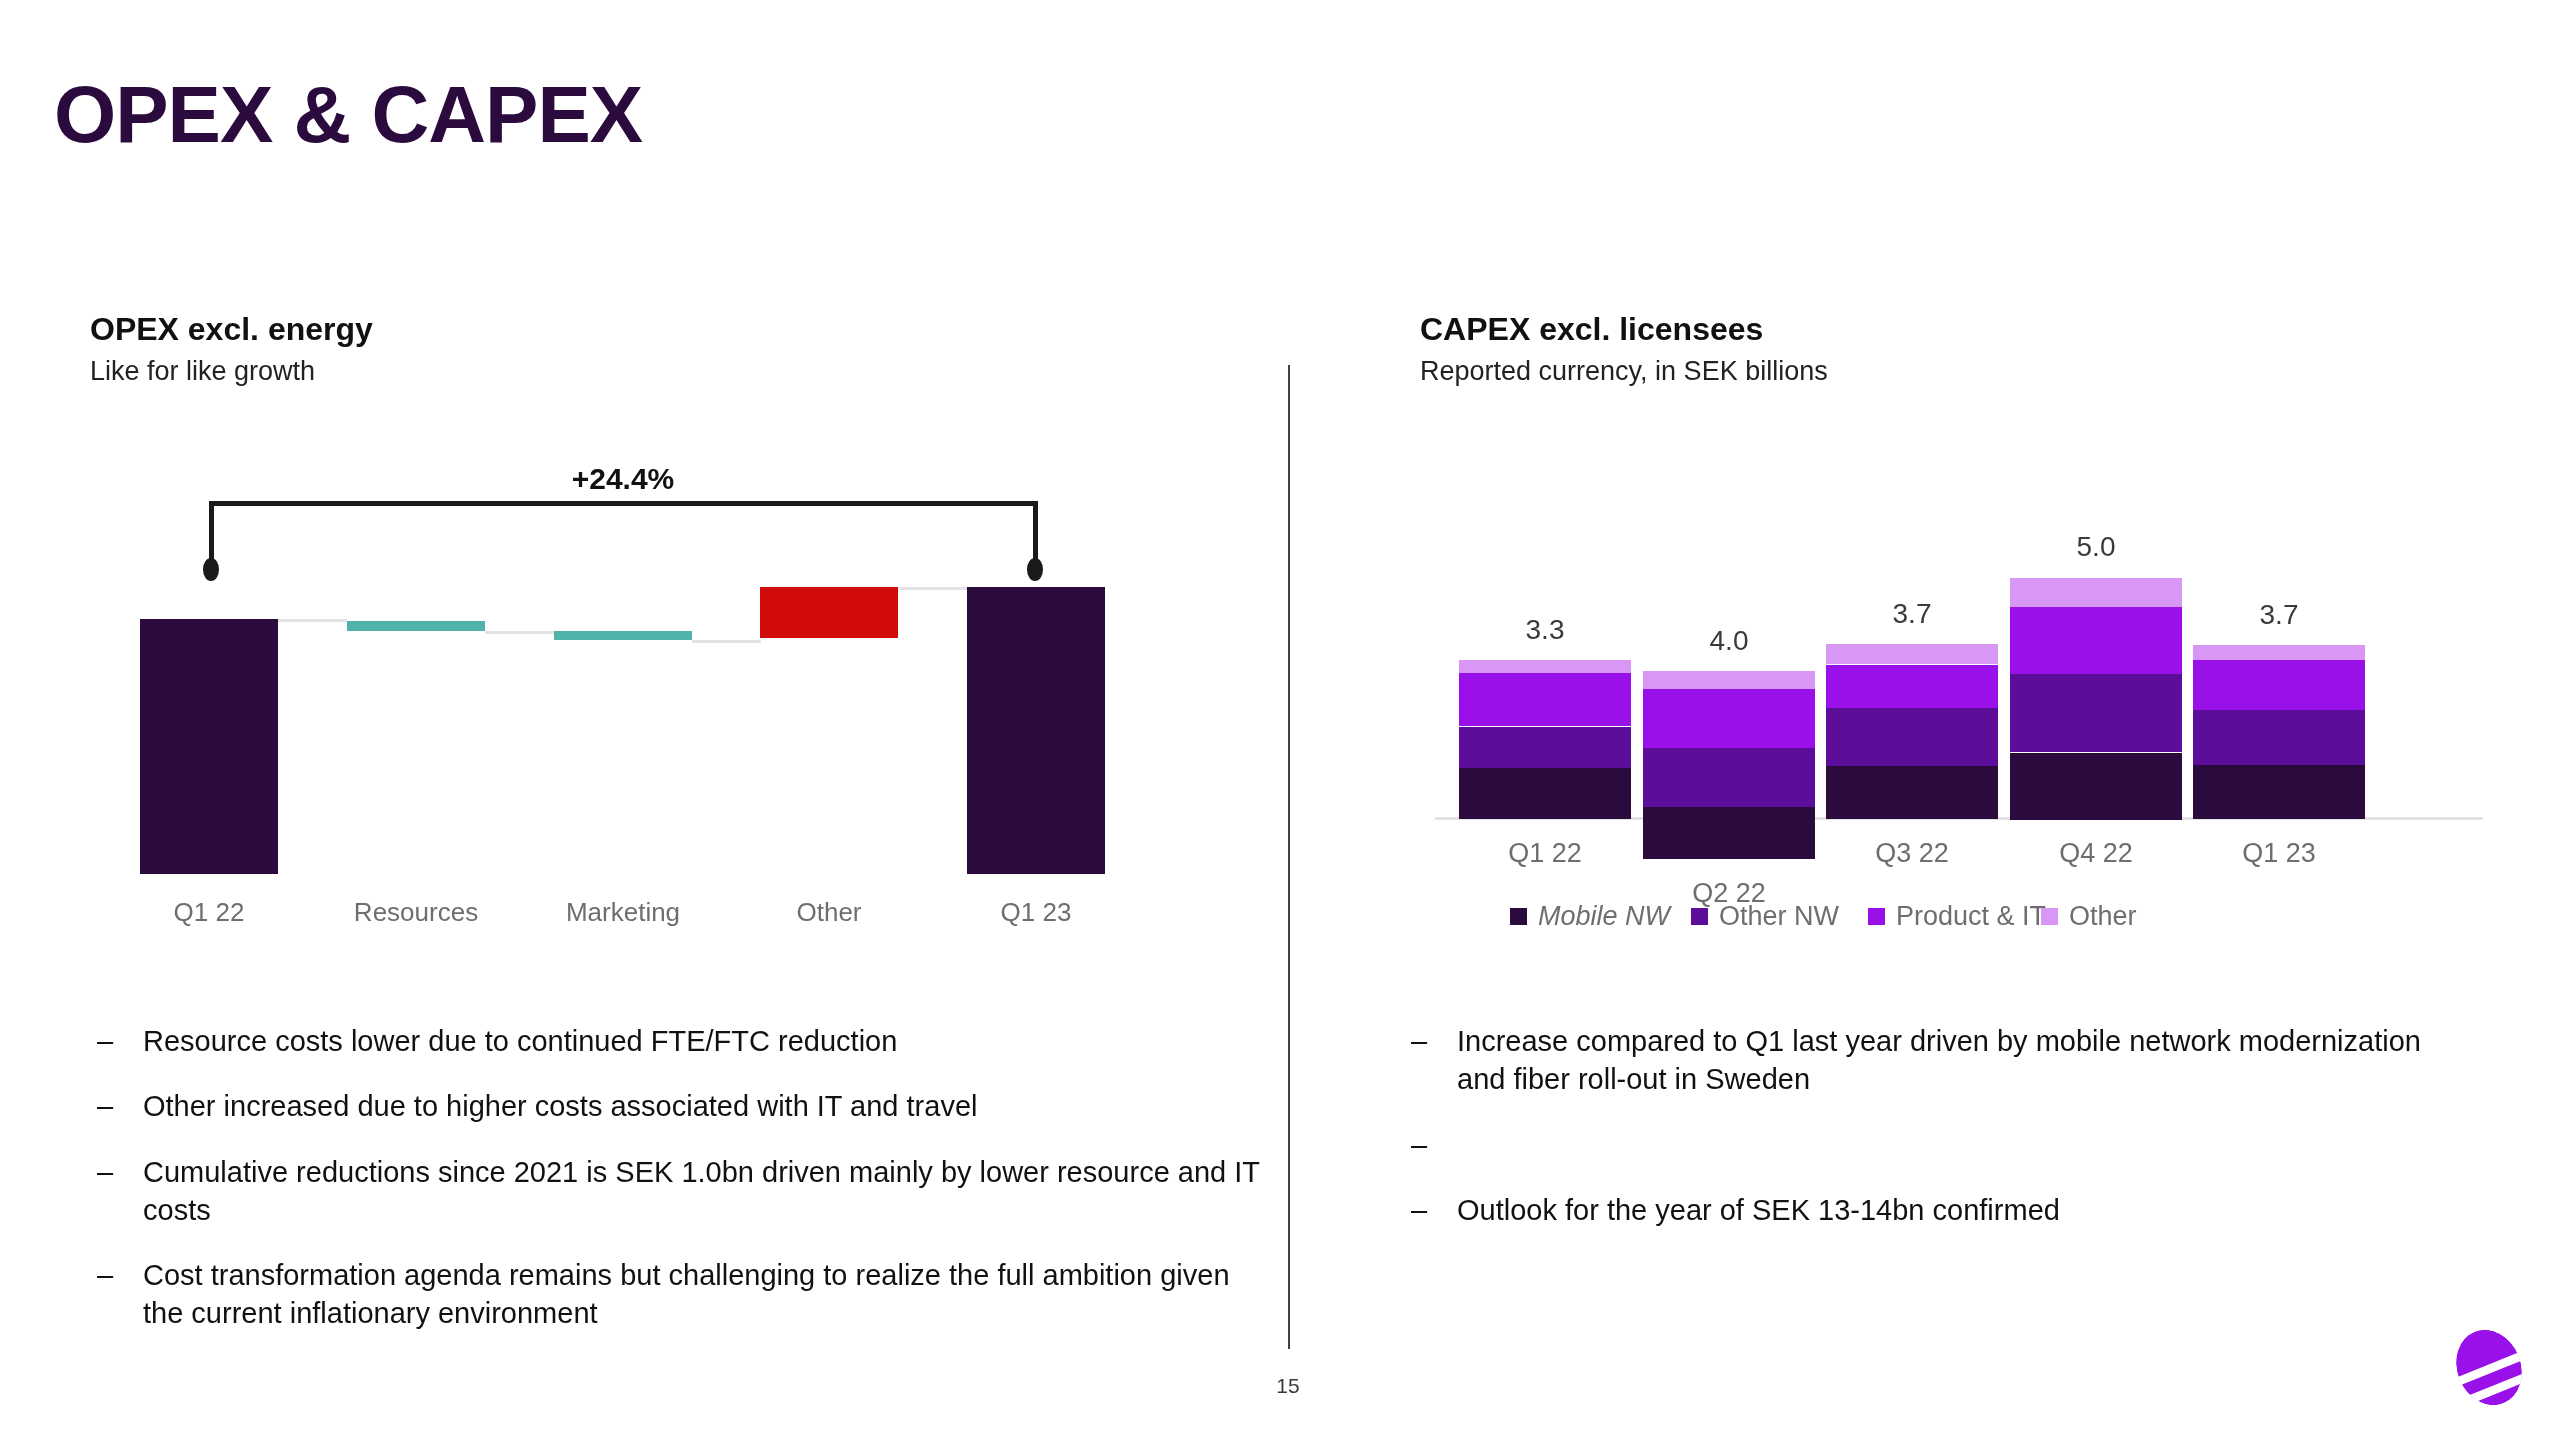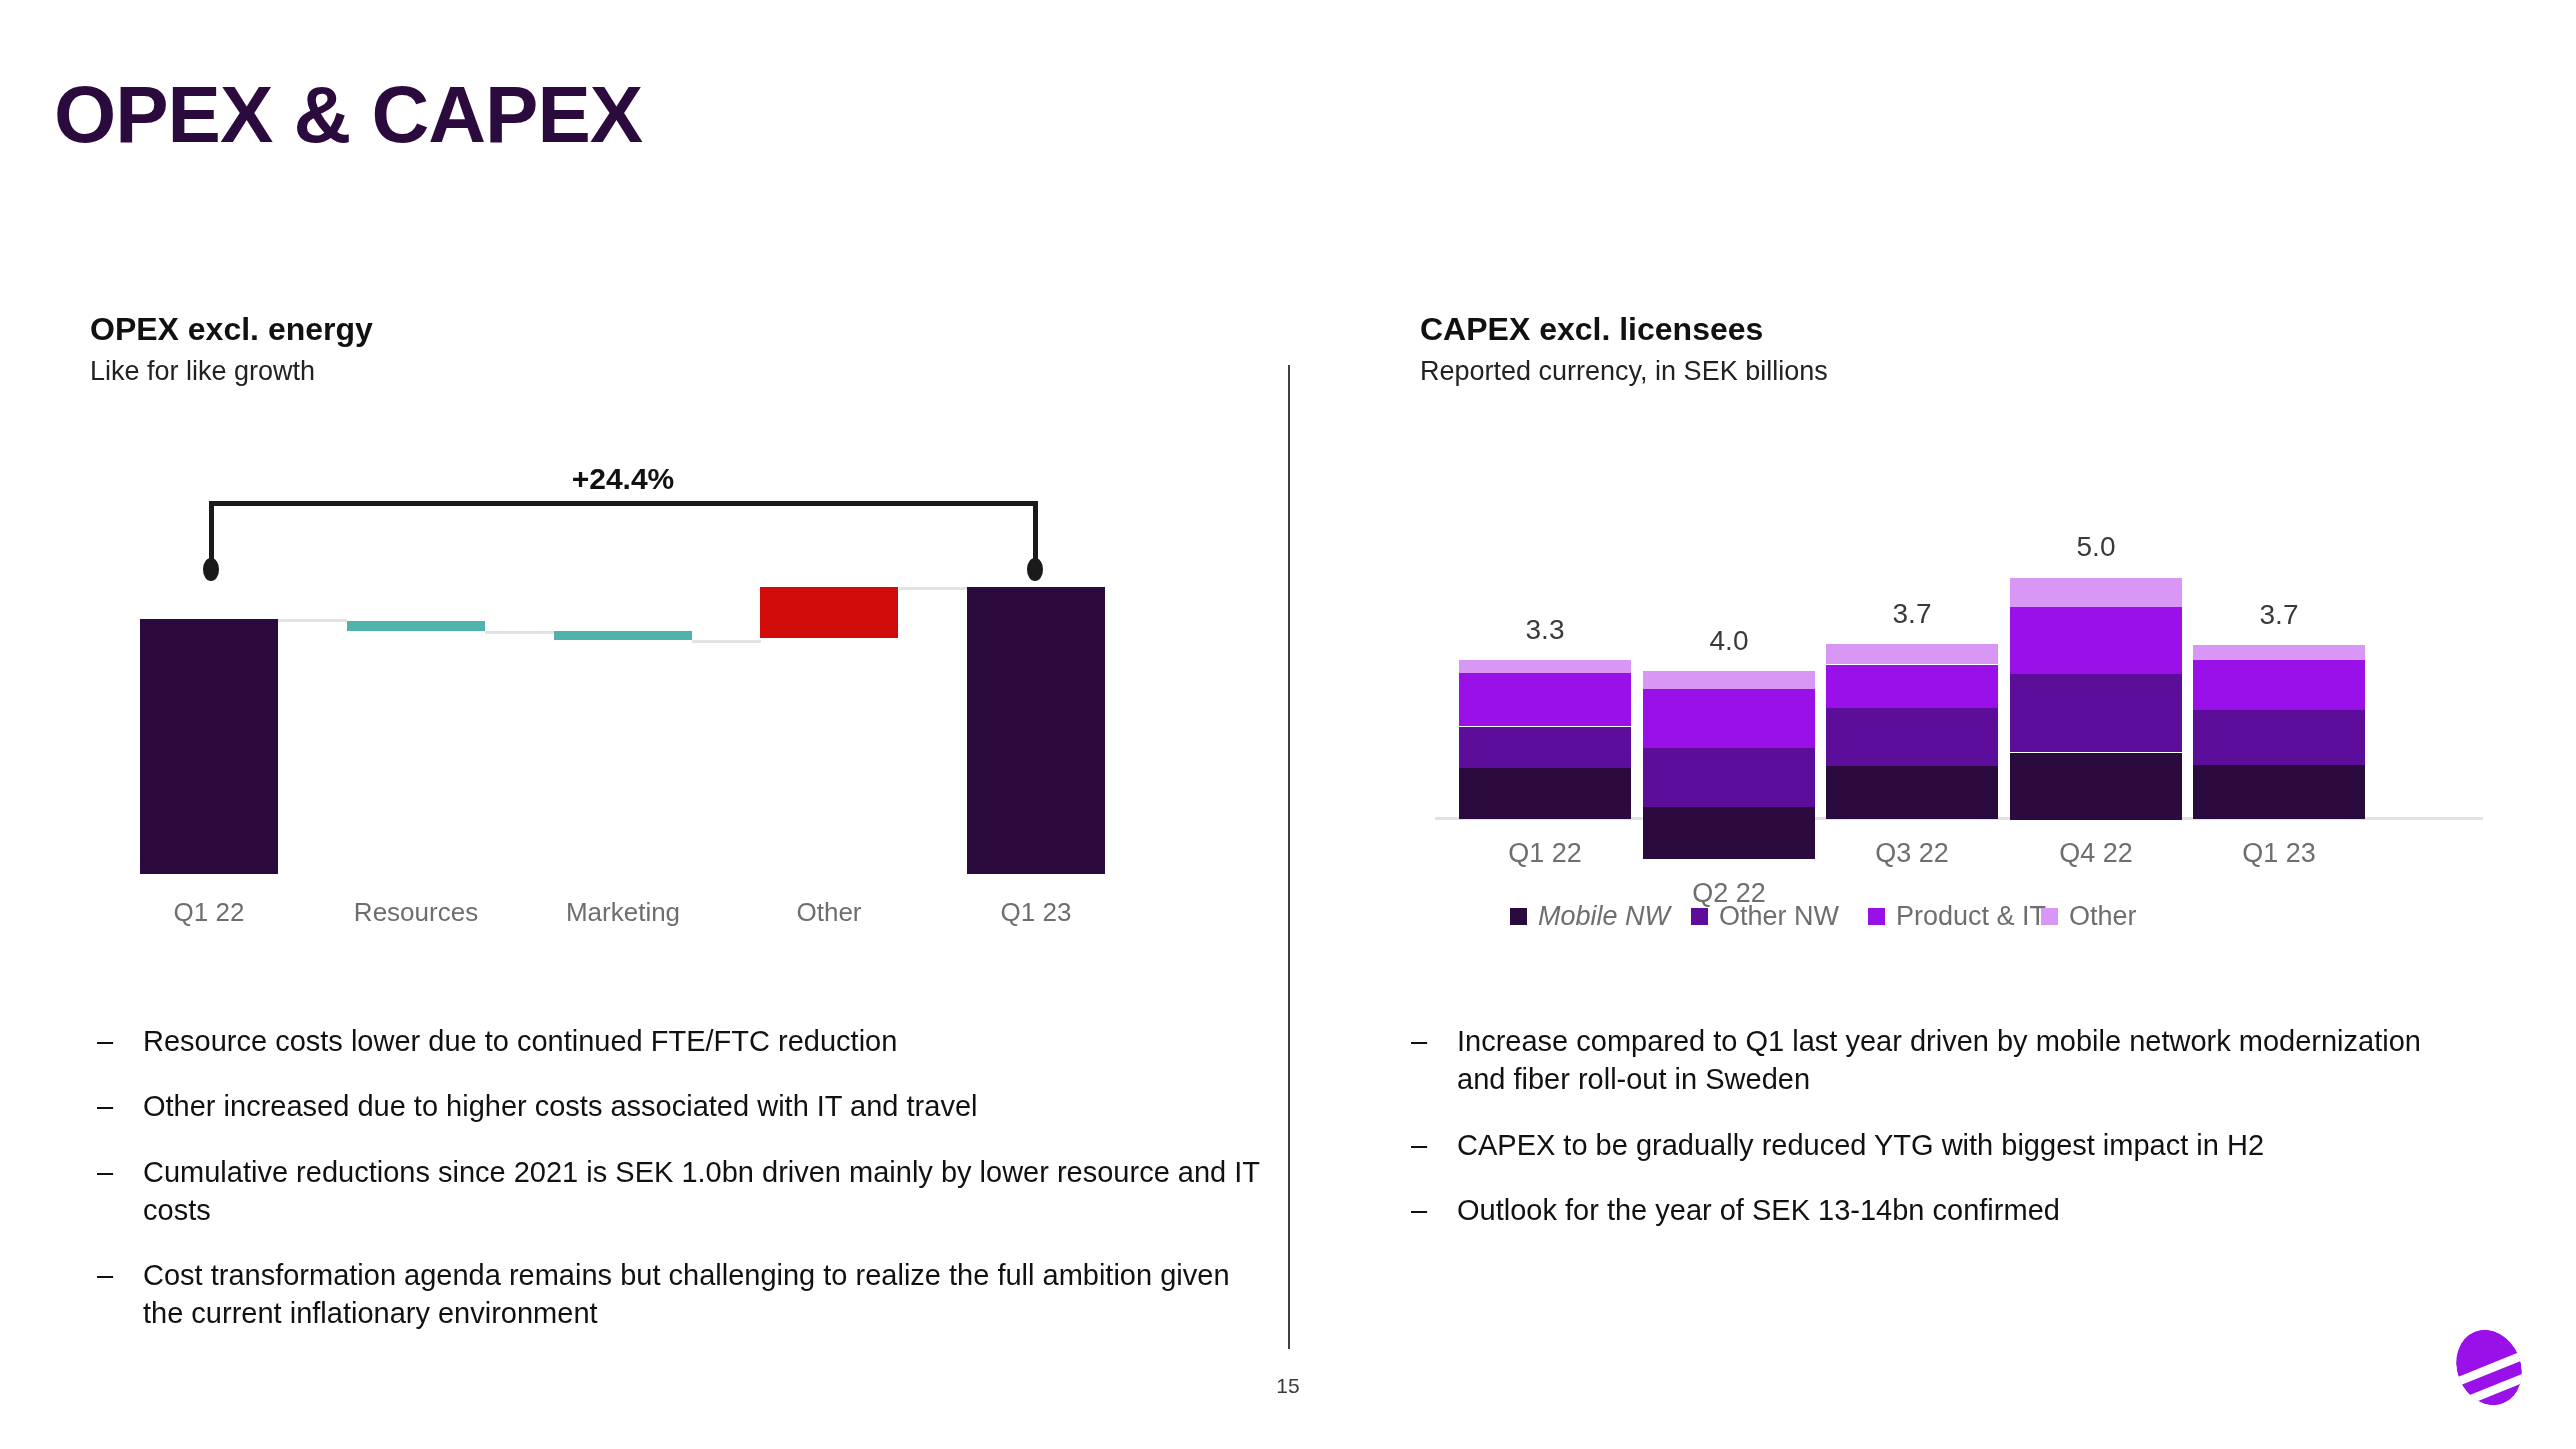--- a/index.html
+++ b/index.html
@@ -213,21 +213,20 @@
       </div>
     </div>
 
   <div id="capex-bullets" class="bullets">
       <div class="bullet">
         <div class="bullet-dash">–</div>
         <div class="bullet-text">Increase compared to Q1 last year driven by mobile network modernization and fiber roll-out in Sweden</div>
       </div>
       <div class="bullet">
         <div class="bullet-dash">–</div>
-        <div class="bullet-text">CAPEX to be gradually reduced YTG with biggest impact in H2</div>
       </div>
       <div class="bullet">
         <div class="bullet-dash">–</div>
         <div class="bullet-text">Outlook for the year of SEK 13-14bn confirmed</div>
       </div>
     </div>
 
   <div id="page-number">15</div>
 
   <svg id="telia-logo" viewBox="0 0 74 86">

